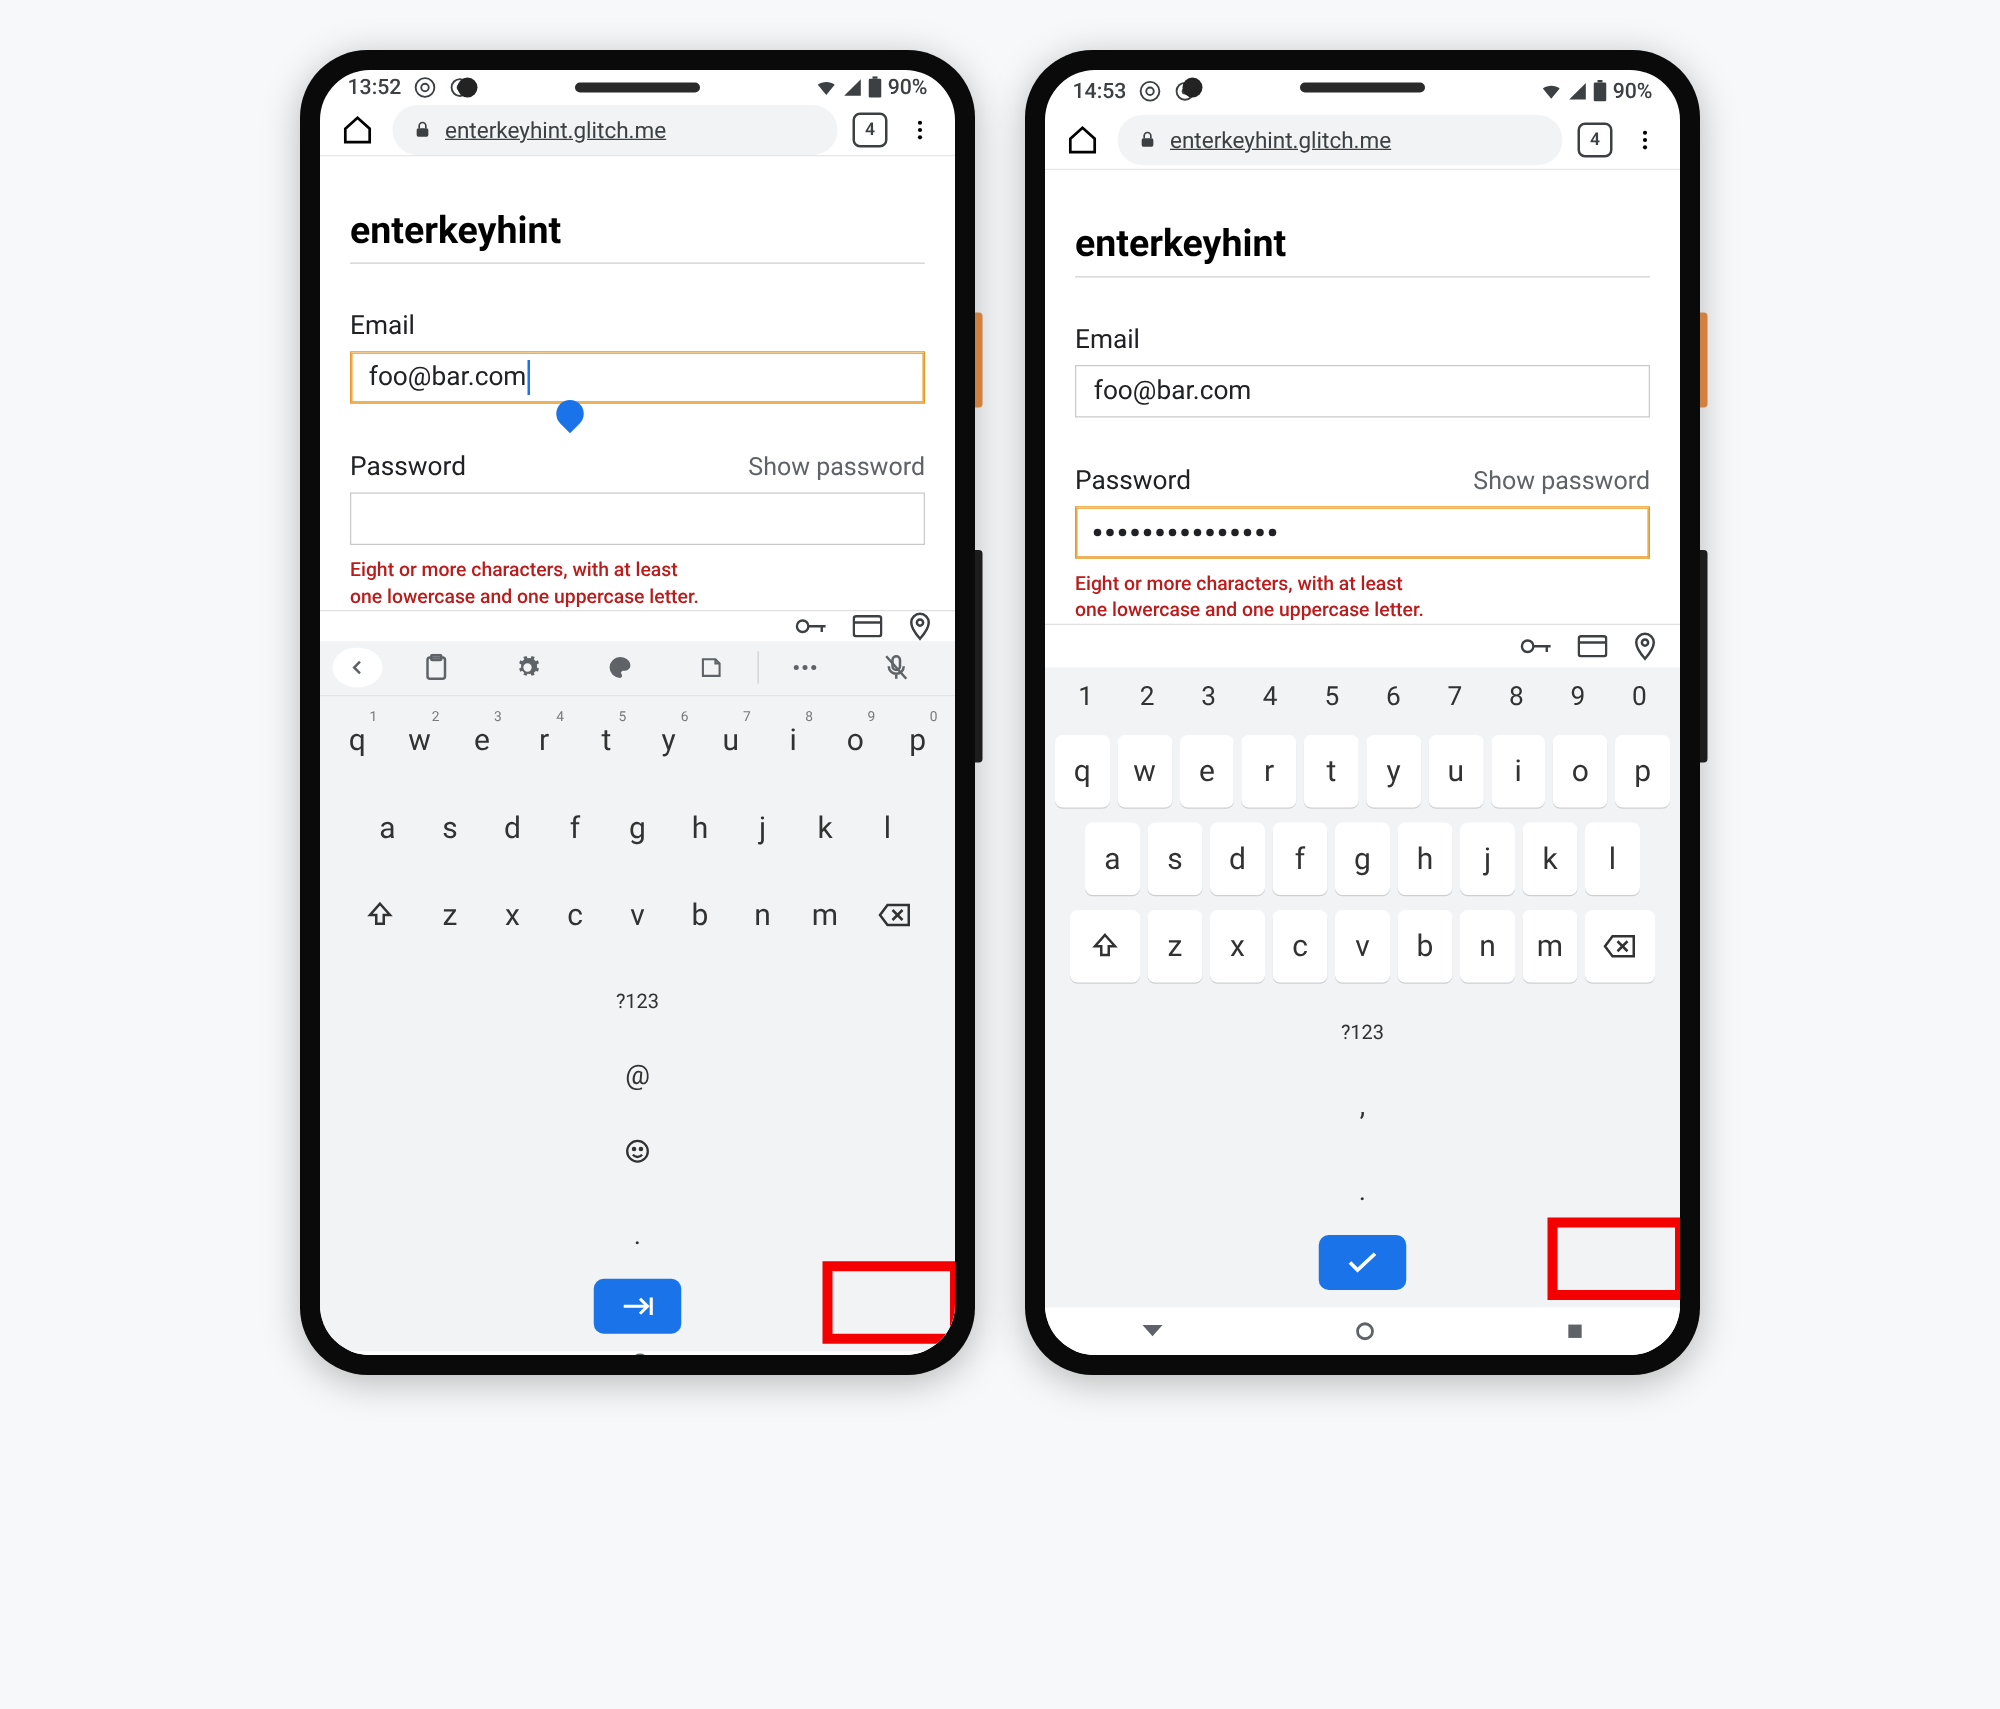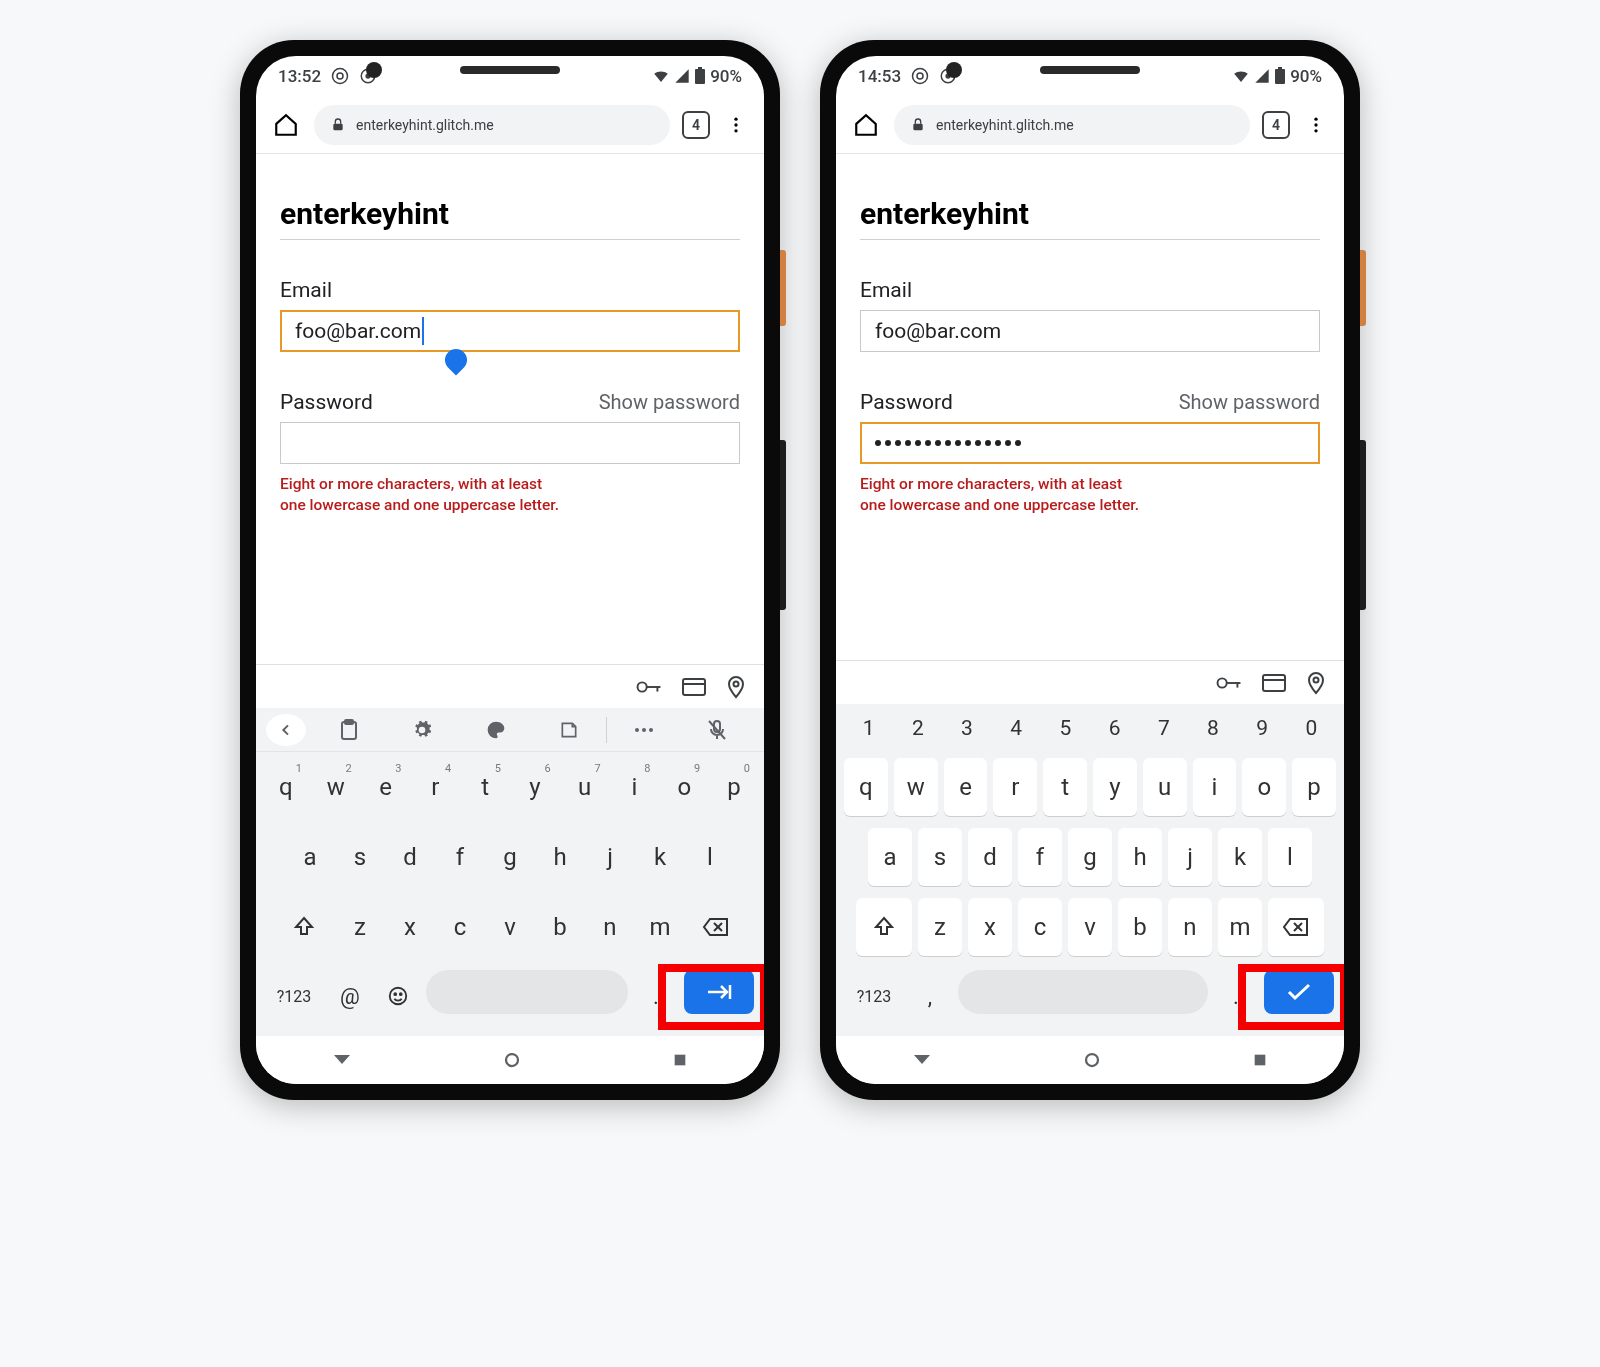--- a/index.html
+++ b/index.html
@@ -31,21 +31,21 @@
   
   .status-bar{height:40px;display:flex;align-items:center;justify-content:space-between;padding:4px 22px;font-size:17px;color:var(--status-grey);font-weight:500;}
   .status-left{display:flex;align-items:center;gap:10px;}
   .status-right{display:flex;align-items:center;gap:4px;}
   .ico{display:inline-flex;align-items:center;justify-content:center;}
   svg{display:block;}
 
   
   .browser-bar{height:58px;display:flex;align-items:center;padding:0 14px;gap:12px;border-bottom:1px solid #e6e6e6;}
   .home-btn{width:32px;height:32px;display:flex;align-items:center;justify-content:center;}
-  .omnibox{flex:1;height:40px;background:var(--light-grey);border-radius:20px;display:flex;align-items:center;gap:10px;padding:0 16px;font-size:14px;color:#3c4043;}
+  .omnibox{flex:1;height:40px;background:var(--light-grey);border-radius:20px;display:flex;align-items:center;gap:10px;padding:0 16px;font-size:18px;color:#3c4043;text-decoration:underline;}
   .tab-count{width:28px;height:28px;border:2px solid #3c4043;border-radius:6px;display:flex;align-items:center;justify-content:center;font-size:14px;font-weight:600;color:#3c4043;}
   .overflow-btn{width:28px;display:flex;align-items:center;justify-content:center;}
 
   
   .page{flex:1;padding:28px 24px 0;}
   .page h1{font-size:30px;font-weight:700;margin:14px 0 8px;border-bottom:1px solid #d0d0d0;padding-bottom:8px;}
   .field{margin-top:38px;}
   .label-row{display:flex;justify-content:space-between;align-items:baseline;margin-bottom:8px;}
   .label{font-size:21px;color:#202124;}
   .show-pw{font-size:20px;color:var(--link-grey);}
@@ -65,21 +65,21 @@
   .kb-toolbar{height:44px;display:flex;align-items:center;padding:0 10px;gap:0;border-bottom:1px solid #e4e4e4;}
   .kb-tool{flex:1;display:flex;align-items:center;justify-content:center;color:#5f6368;}
   .kb-tool.back{flex:0 0 40px;background:#fff;border-radius:50%;width:32px;height:32px;margin-right:6px;}
   .kb-sep{width:1px;height:26px;background:#d0d0d0;}
   .kb-numrow{height:48px;display:flex;align-items:center;justify-content:space-around;padding:0 8px;}
   .numkey{flex:1;text-align:center;font-size:21px;color:var(--key-text);}
   .kb-row{display:flex;justify-content:center;gap:6px;padding:6px 8px;}
   .key{width:44px;height:58px;display:flex;align-items:center;justify-content:center;font-size:24px;color:var(--key-text);position:relative;border-radius:6px;}
   .key.white{background:#fff;box-shadow:0 1px 0 rgba(0,0,0,.15);}
   .key .sup{position:absolute;top:4px;right:6px;font-size:11px;color:#7a7a7a;}
-  .kb-bottom{display:flex;gap:8px;padding:8px 10px 14px;}
+  .kb-bottom{display:flex;align-items:center;gap:8px;padding:8px 10px 14px;flex-direction:column;}
   .bkey{height:52px;display:flex;align-items:center;justify-content:center;font-size:19px;color:var(--key-text);border-radius:6px;}
   .bkey.sym{width:56px;font-size:16px;}
   .bkey.sm{width:40px;font-size:22px;}
   .bkey.space{flex:1;background:#e3e5e7;border-radius:26px;height:44px;}
   .bkey.enter{width:70px;height:44px;background:var(--enter-blue);border-radius:8px;color:#fff;}
   .highlight-box{position:absolute;border:8px solid var(--highlight-red);pointer-events:none;}
 
   
   .nav-bar{height:48px;display:flex;align-items:center;justify-content:space-around;background:#fff;}
   .nav-btn{color:#5f6368;}

